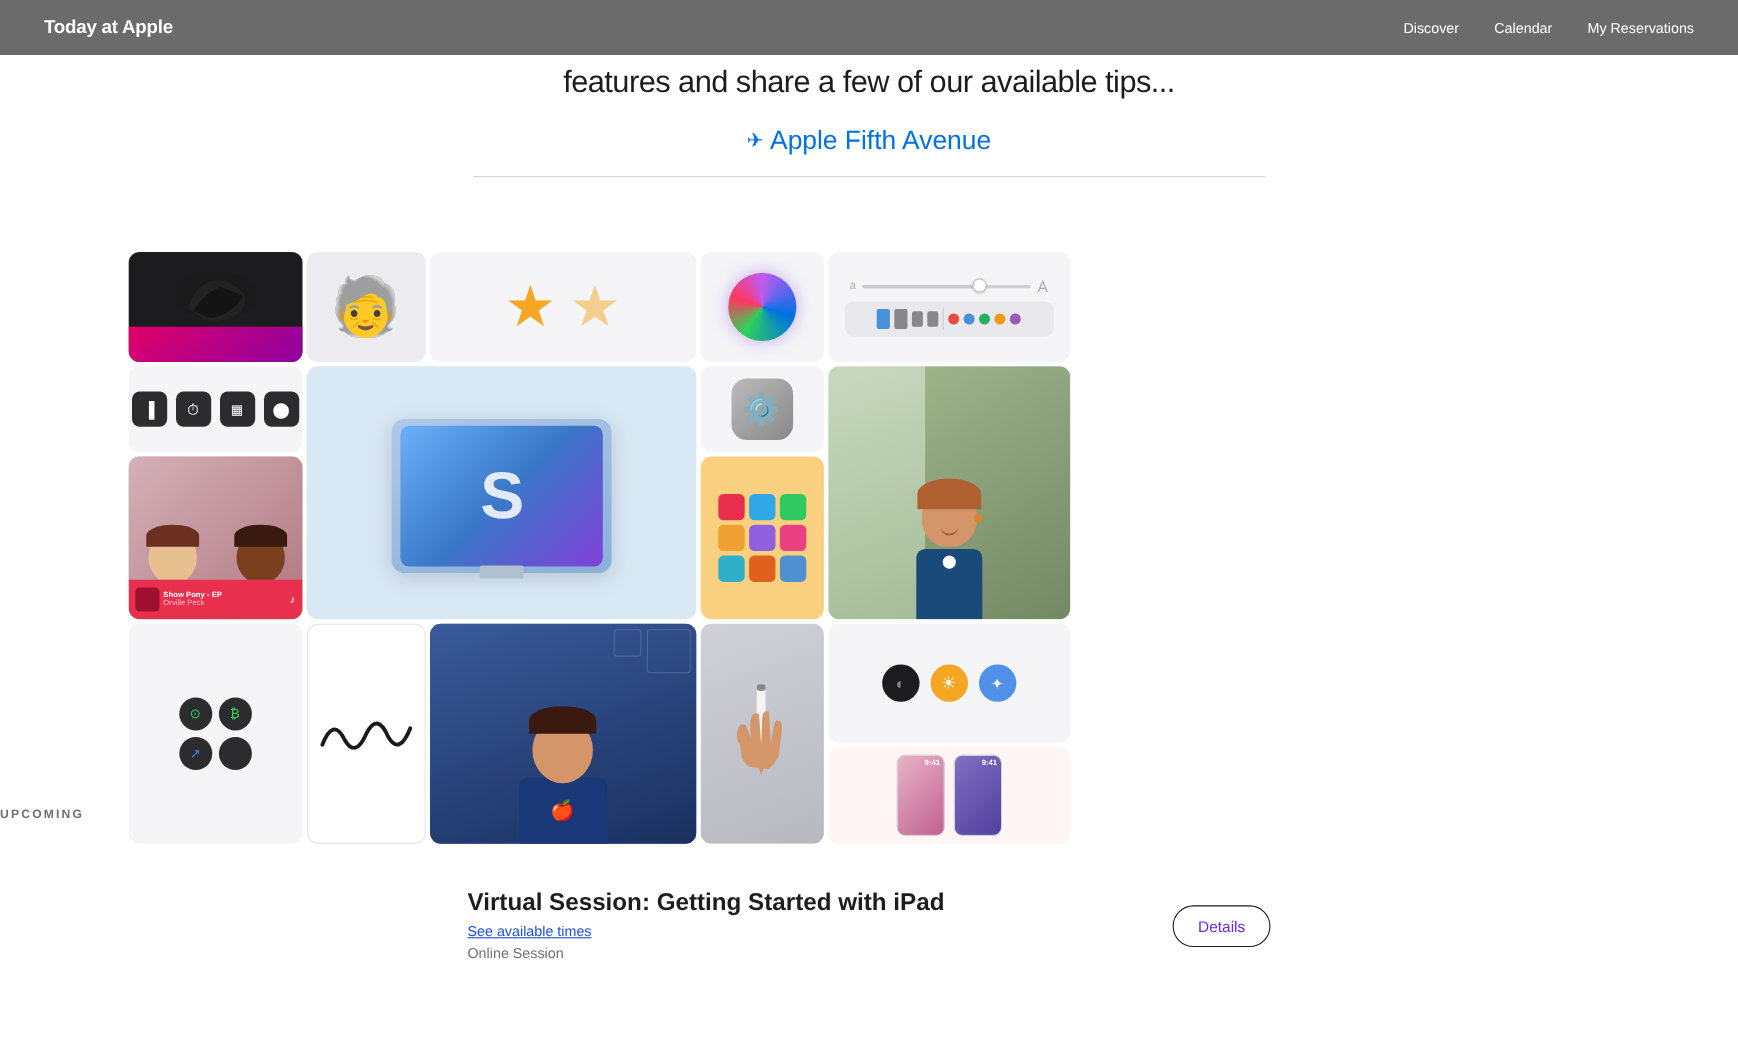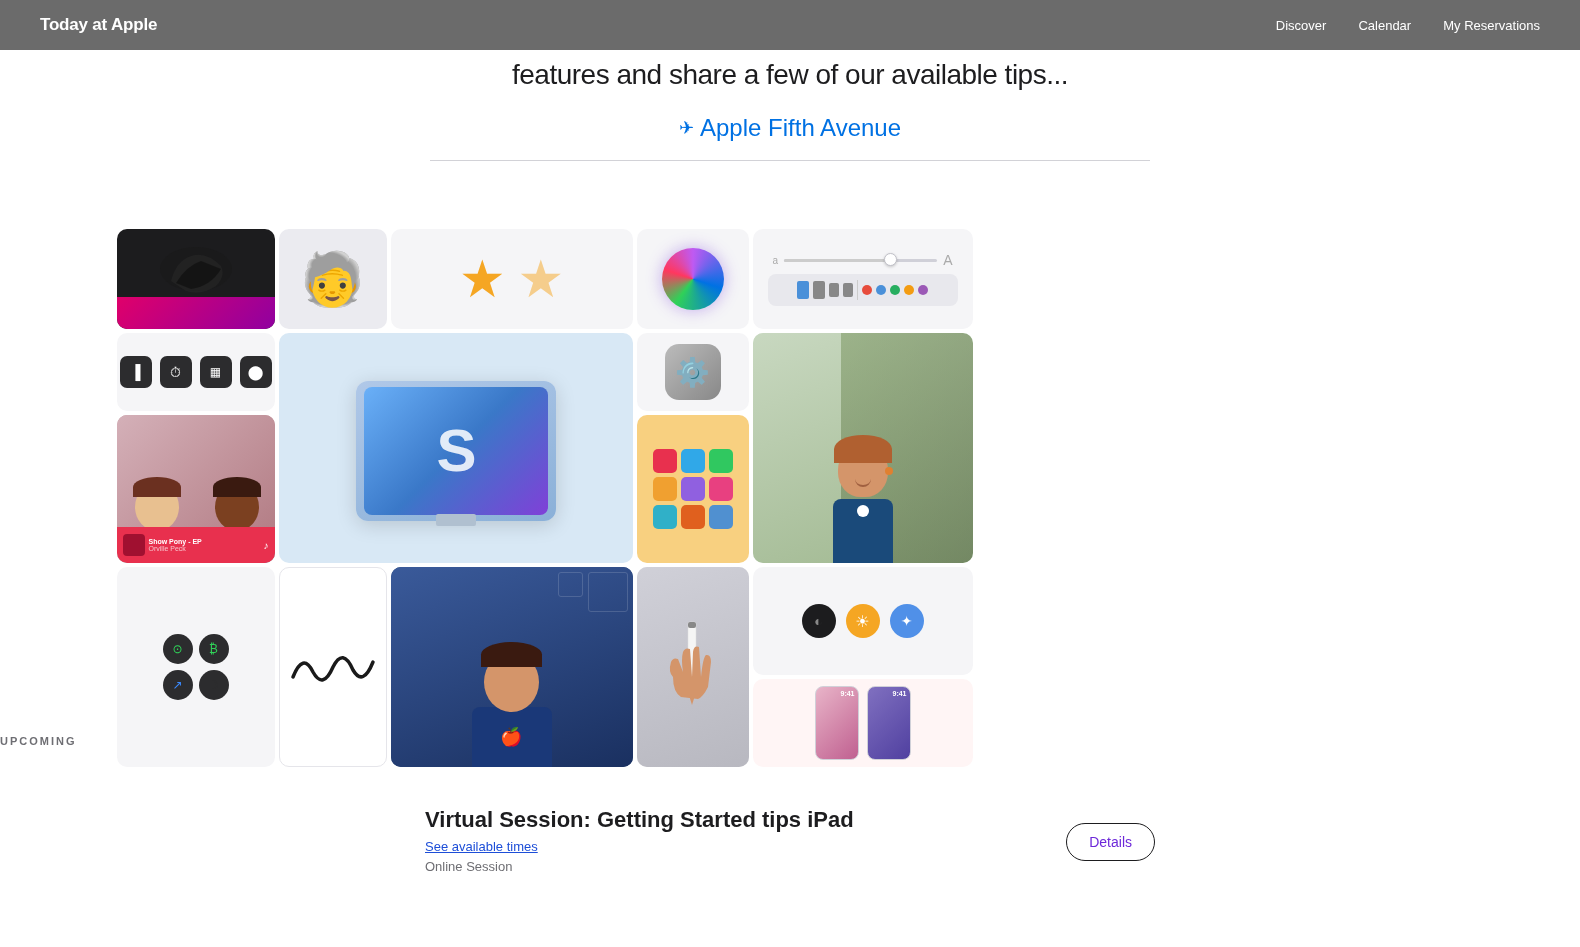--- a/index.html
+++ b/index.html
@@ -510,20 +510,20 @@
       <div style="width:44px;height:74px;border-radius:8px;border:1.5px solid #d0d0d8;background:linear-gradient(135deg,#8070c0,#5040a0);display:flex;align-items:flex-start;justify-content:flex-end;padding:3px;">
         <div style="font-size:7px;color:#fff;font-weight:600;">9:41</div>
       </div>
     </div>
 
   </div>
 </div>
 
 <div id="session-card" style="display:flex;align-items:center;justify-content:space-between;padding:20px 0 0;max-width:730px;margin:0 auto;width:730px;">
   <div id="session-info">
-    <div id="session-title" style="font-size:22px;font-weight:600;color:#1d1d1f;">Virtual Session: Getting Started tips iPad</div>
+    <div id="session-title" style="font-size:22px;font-weight:600;color:#1d1d1f;">Virtual Session: Getting Started with iPad</div>
     <div id="session-meta" style="margin-top:4px;">
       <div class="session-meta-line" style="font-size:13px;color:#1d4ed8;cursor:pointer;text-decoration:underline;">See available times</div>
       <div class="session-meta-line" style="font-size:13px;color:#6e6e73;">Online Session</div>
     </div>
   </div>
   <button id="details-btn" style="border:1.5px solid #1d1d1f;background:transparent;color:#6d28d9;font-size:14px;padding:10px 22px;border-radius:999px;cursor:pointer;font-weight:400;white-space:nowrap;font-family:inherit;">Details</button>
 </div>
 
 </body></html>

